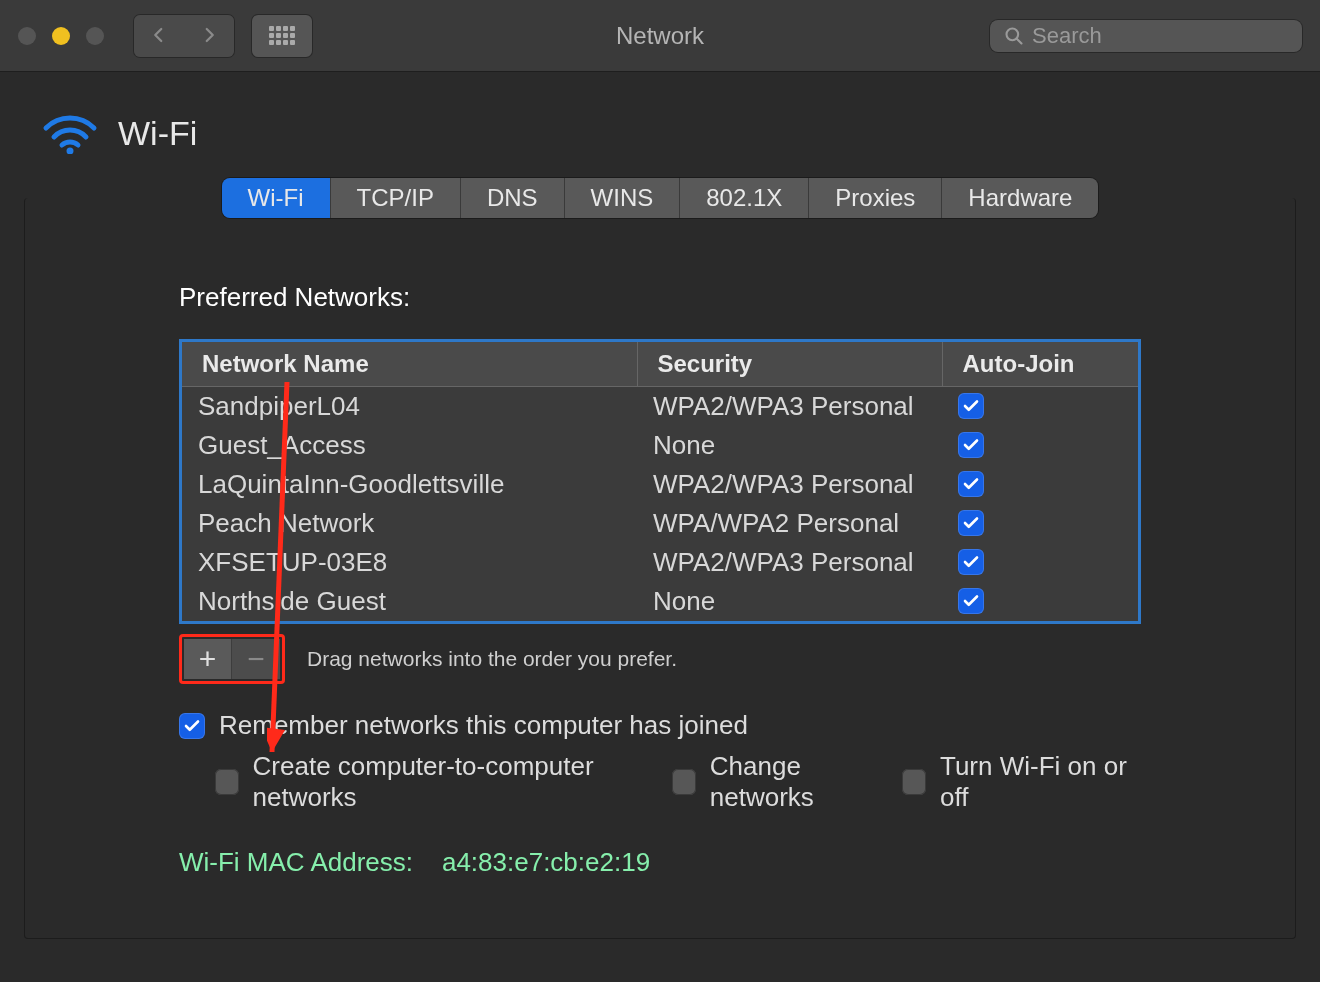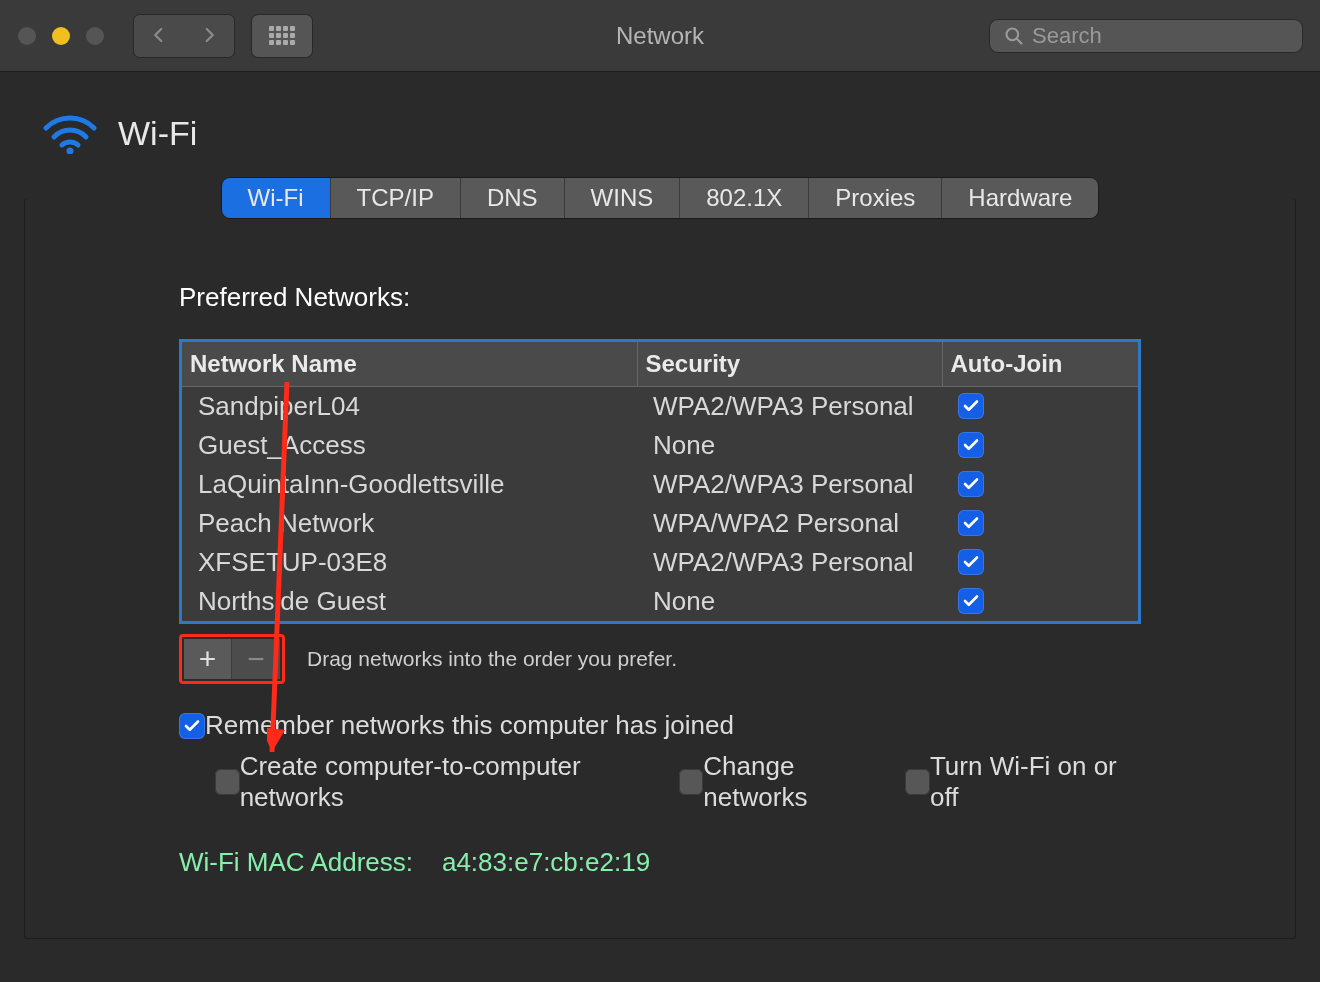--- a/index.html
+++ b/index.html
@@ -132,21 +132,21 @@
   }
 
   .table-wrap{
     border:3px solid #2e78c8;
     background:#3b3b3b;
   }
   table{border-collapse:collapse;width:100%;}
   thead th{
     text-align:left;font-weight:600;font-size:24px;
     color:#eaeaea;
-    padding:8px 8px;
+    padding:8px 20px;
     background:#4a4a4a;
     border-bottom:1px solid #666;
   }
   thead th + th{border-left:1px solid #666;}
   tbody td{
     font-size:26px;color:#d8d8d8;
     padding:4px 16px;
   }
   col.c-name{width:455px}
   col.c-sec{width:305px}
@@ -168,21 +168,21 @@
     display:flex;border:3px solid #ff2a1a;border-radius:4px;padding:2px;
   }
   .pm-group button{
     width:48px;height:40px;background:#5a5a5a;border:none;
     color:#e0e0e0;font-size:30px;line-height:1;
     border-right:1px solid #3d3d3d;
   }
   .pm-group button:last-child{border-right:none;background:#4c4c4c;color:#8a8a8a;}
   .hint{font-size:21px;color:#cfcfcf}
 
-  .opt-row{display:flex;align-items:center;font-size:26px;color:#dcdcdc;margin-top:26px;}
+  .opt-row{display:flex;align-items:center;gap:14px;font-size:26px;color:#dcdcdc;margin-top:26px;}
   .sub-opts{margin:10px 0 0 36px;display:flex;flex-direction:row;gap:10px}
   .sub-opts .opt-row{margin-top:0}
 
   .macline{margin-top:34px;font-size:26px;color:#86efac}
 
   
   .arrow{
     position:absolute;
     left:242px; top:184px;
     pointer-events:none;

